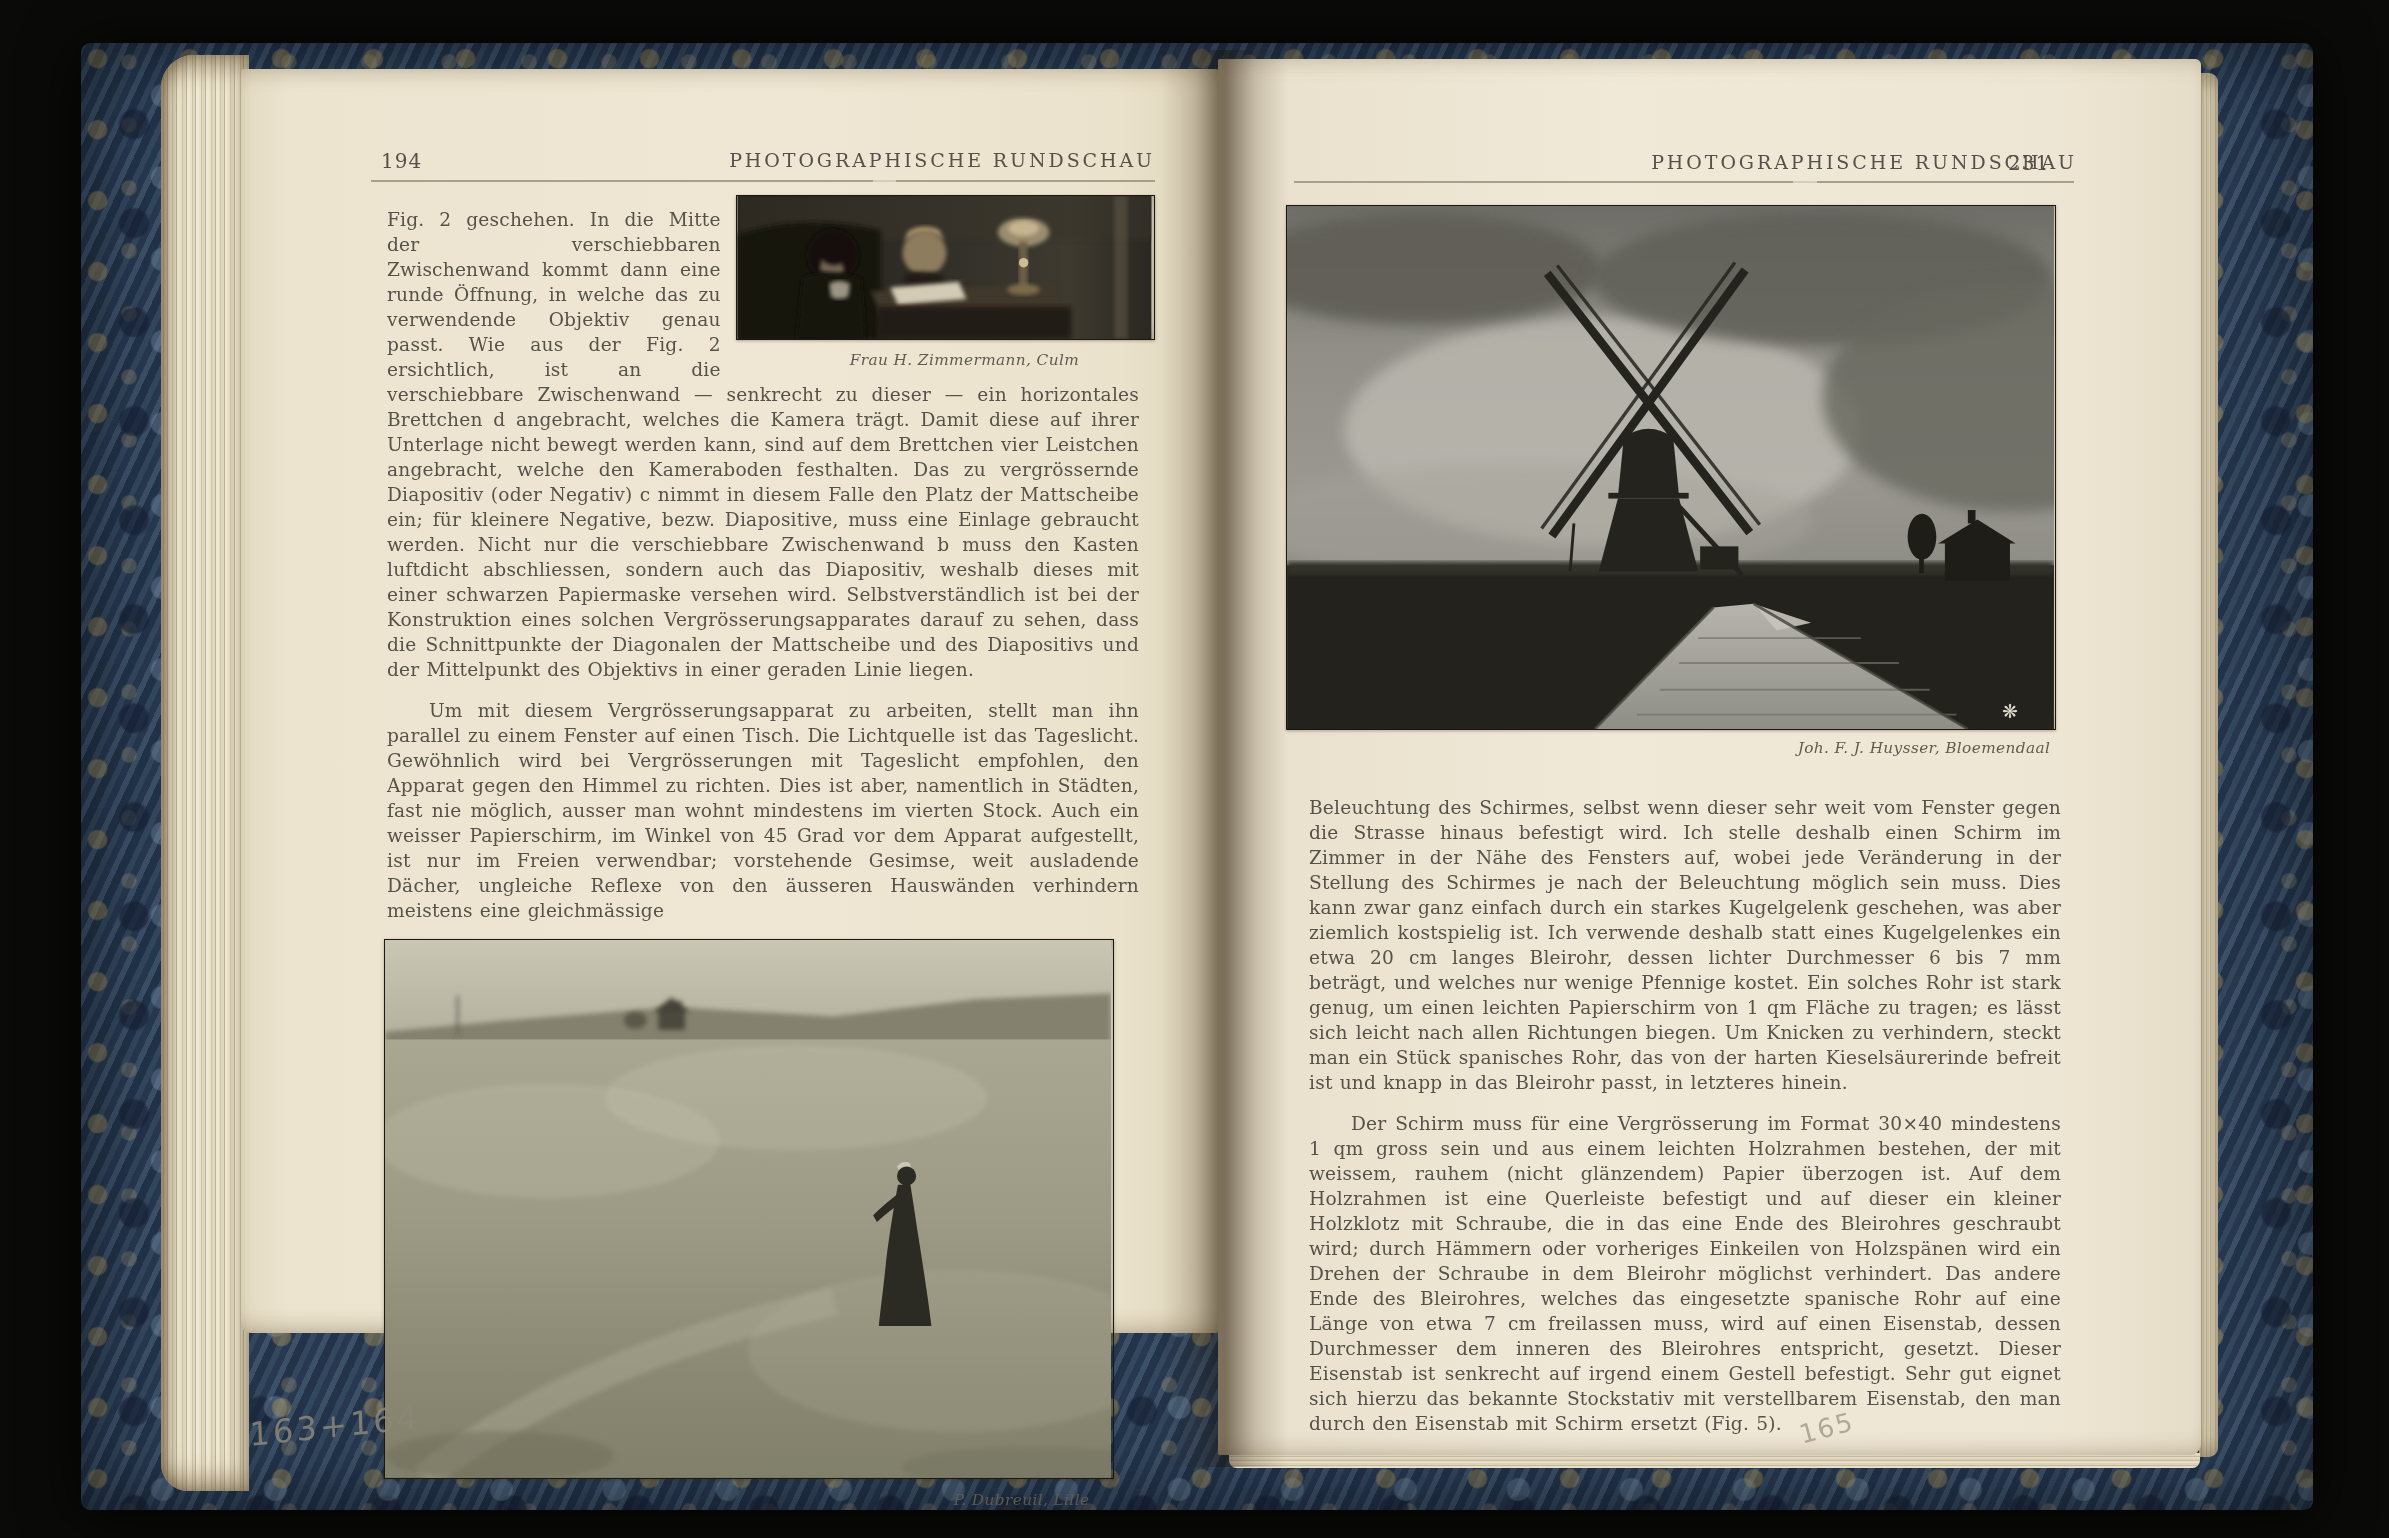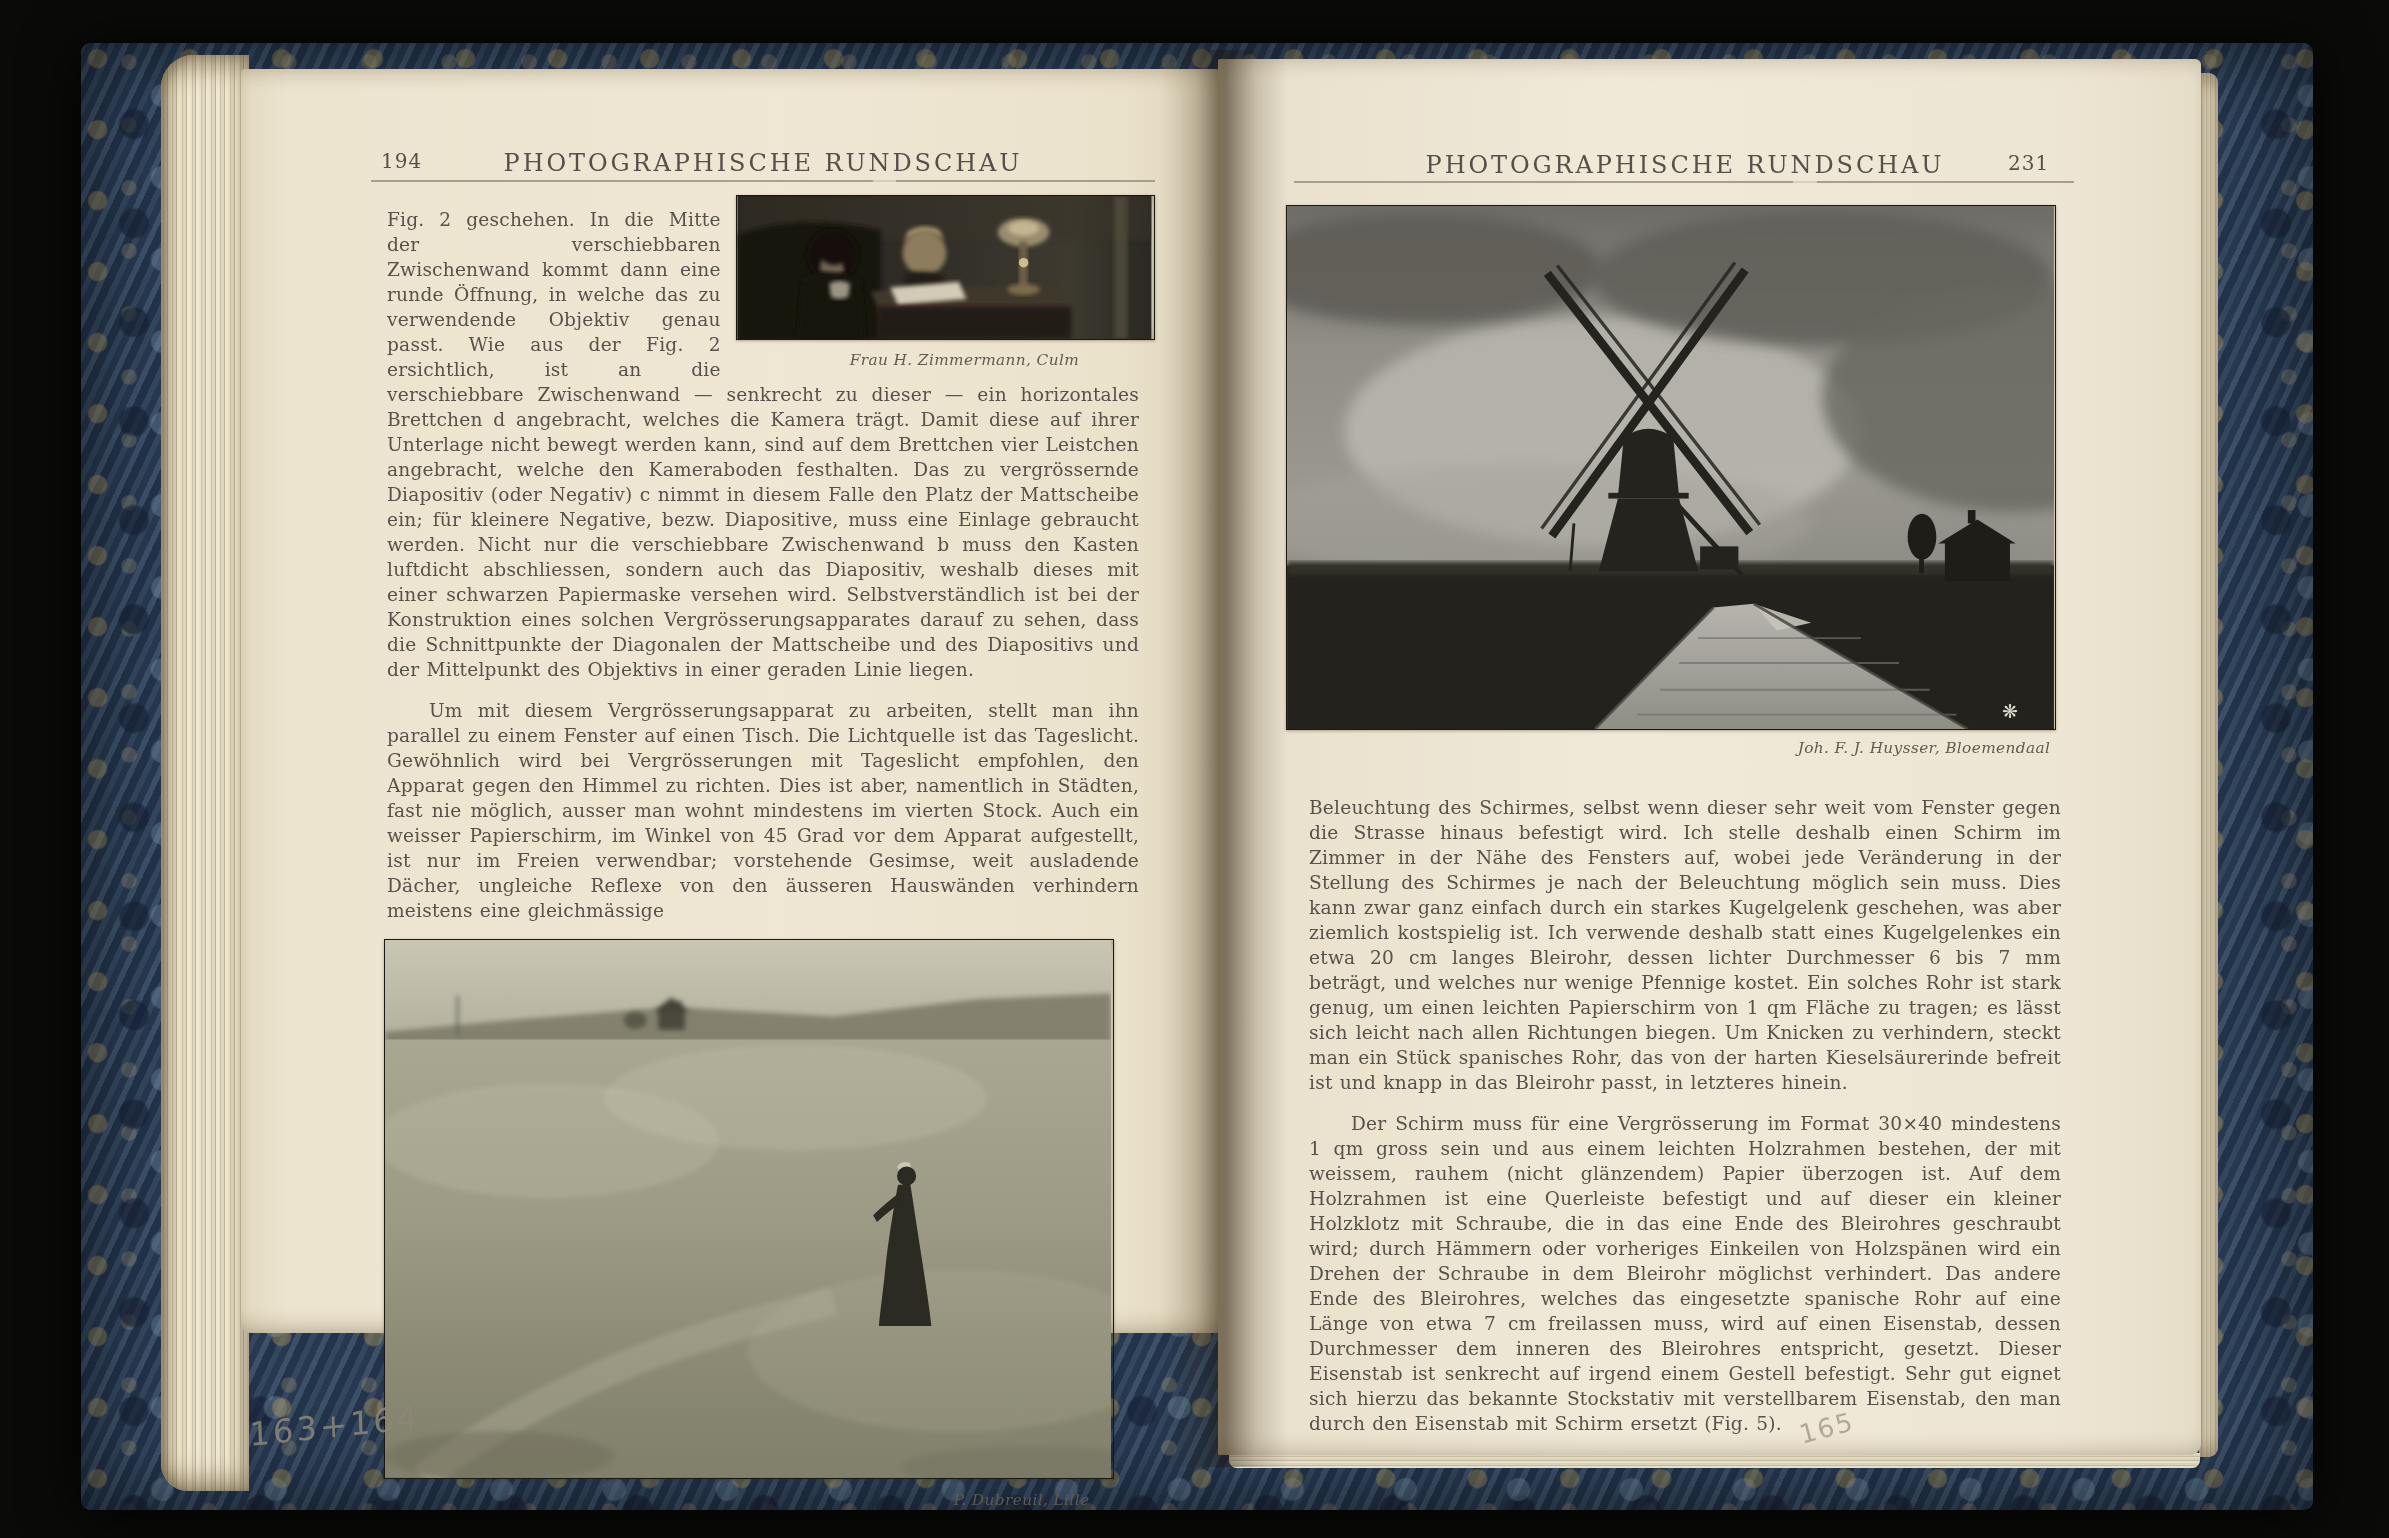--- a/index.html
+++ b/index.html
@@ -48,21 +48,21 @@
     left:1218px;top:59px;width:983px;height:1396px;border-radius:1.9px 5.7px 11.5px 1.9px;
     background:linear-gradient(90deg,#d9cfb4 0,#e9e1cd 4%,#f0e9d8 40%,#eee6d4 85%,#e6ddc8 100%);
     box-shadow:inset 21px 0 34px -15.3px rgba(80,58,24,.4), inset 0 -13.4px 23px -15.3px rgba(80,58,24,.28), inset 0 11.5px 23px -17px rgba(80,58,24,.24);
   }
   .gutter-shadow{
     position:absolute;left:1160px;top:50px;width:128px;height:1417px;pointer-events:none;z-index:6;
     background:linear-gradient(90deg,rgba(30,18,6,0) 0%,rgba(48,32,12,.16) 28%,rgba(28,17,6,.42) 51%,rgba(48,32,12,.18) 74%,rgba(30,18,6,0) 100%);
   }
   
   .running-number{position:absolute;font-size:20px;color:#55514a;letter-spacing:1px;}
-  .running-title{position:absolute;font-size:24px;color:#55514a;letter-spacing:2.9px;text-align:center;width:784px;}
+  .running-title{position:absolute;font-size:19px;color:#55514a;letter-spacing:2.9px;text-align:right;width:784px;}
   .head-rule{position:absolute;height:1.9px;background:linear-gradient(90deg,#9b937e 0 64%,rgba(155,147,126,.35) 64% 67%,#9b937e 67% 100%);opacity:.85;}
   
   .text-col{position:absolute;width:784px;font-size:18.6px;line-height:25px;color:#56524a;}
   .text-col p{margin:16px;text-align:justify;letter-spacing:0.2px;word-spacing:1px;}
   .text-col p.indent{text-indent:42px;}
   
   figure{margin:0;padding:0;}
   .photo-frame{display:block;border:1.9px solid #191811;box-shadow:0 1px 2.9px rgba(60,40,10,.35), inset 0 0 25px rgba(0,0,0,.3);}
   .photo-frame svg{display:block;}
   .caption{font-style:italic;font-size:15.3px;color:#5f5b50;margin-top:8.6px;letter-spacing:0.4px;}

